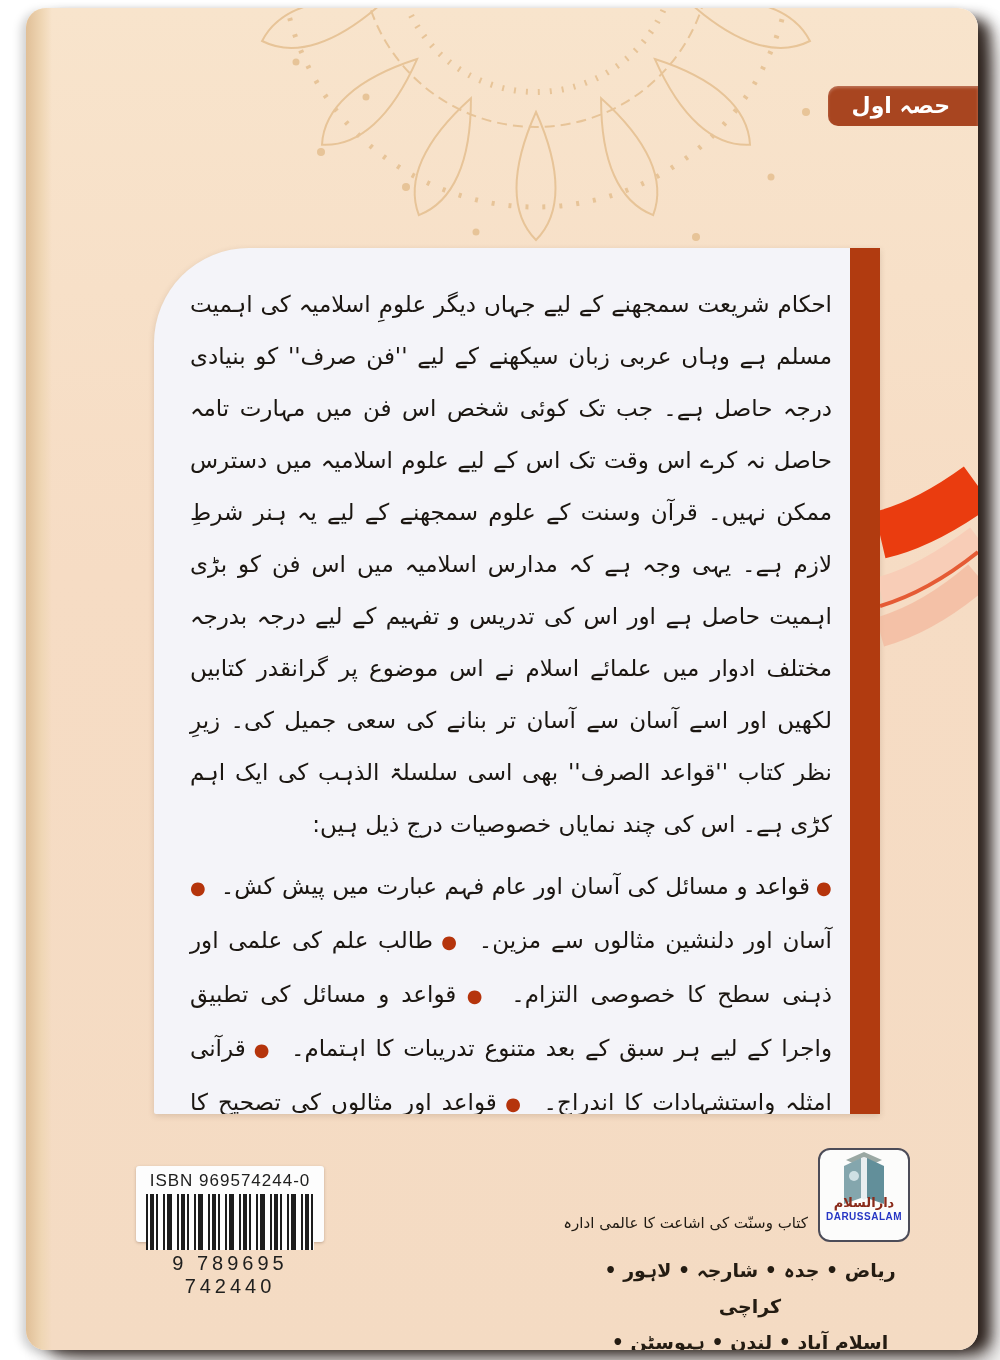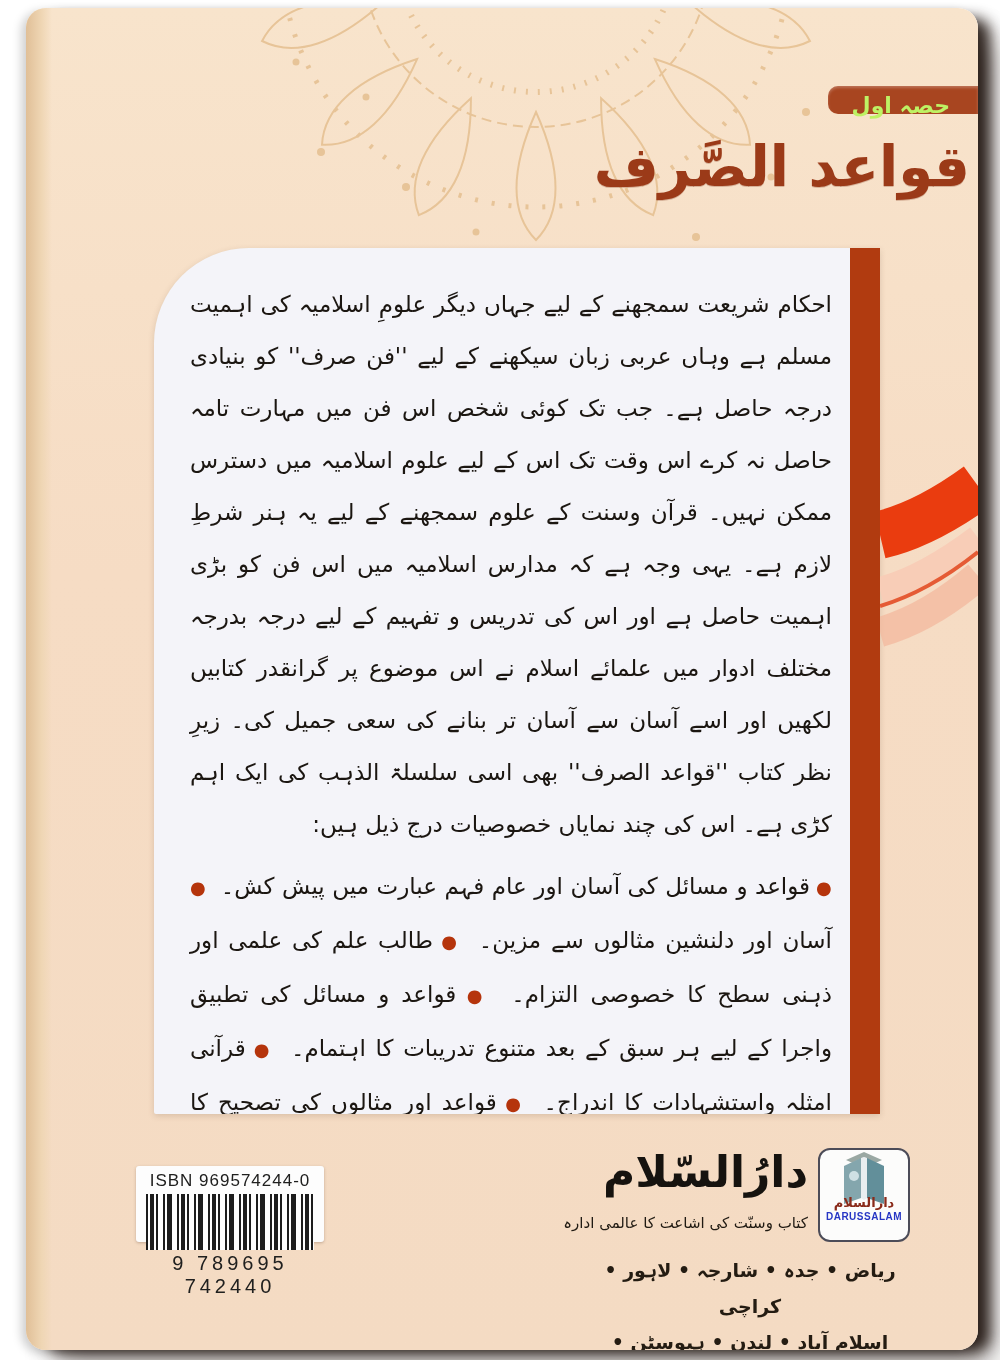--- a/index.html
+++ b/index.html
@@ -24,23 +24,23 @@
                -5px 3px 10px rgba(0,0,0,.18);
     overflow:hidden;
   }
   .spine-edge{
     position:absolute;left:0;top:0;bottom:0;width:26px;
     background:linear-gradient(90deg,#e0bf97 0%,#efd6b4 60%,rgba(244,219,195,0) 100%);
   }
   .ornament{position:absolute;left:200px;top:-6px;width:620px;height:270px;opacity:.9;}
 
   .part-badge{
-    position:absolute;right:0;top:78px;height:28px;line-height:40px;
+    position:absolute;right:0;top:78px;height:40px;line-height:40px;
     padding:0 28px 0 24px;background:var(--badge-red);
-    border-radius:10px 0 0 10px;color:#bef264;font-size:22px;font-weight:bold;
+    border-radius:10px 0 0 10px;color:#ffffff;font-size:22px;font-weight:bold;
     direction:rtl;letter-spacing:1px;box-shadow:inset 0 2px 3px rgba(255,255,255,.25);
   }
   .book-title{
     position:absolute;right:8px;top:126px;direction:rtl;
     font-size:56px;font-weight:bold;color:var(--title-red);
     text-shadow:0 1px 0 rgba(120,40,10,.25);
   }
 
   .panel{
     position:absolute;left:128px;top:240px;width:726px;height:866px;
@@ -128,21 +128,20 @@
         <circle cx="470" cy="235" r="4"></circle>
       <circle cx="545" cy="175" r="3.5"></circle>
         <circle cx="580" cy="110" r="4"></circle>
     </g>
   </svg>
 
   <div class="part-badge">
     <span>حصہ اول</span>
   </div>
 
-  <div class="book-title">قواعد الصَّرف</div>
 
   <div class="panel">
     <div class="panel-bar"></div>
     <div class="panel-content">
       <span>احکام شریعت سمجھنے کے لیے جہاں دیگر علومِ اسلامیہ کی اہمیت مسلم ہے وہاں عربی زبان سیکھنے کے لیے ''فن صرف'' کو بنیادی درجہ حاصل ہے۔ جب تک کوئی شخص اس فن میں مہارت تامہ حاصل نہ کرے اس وقت تک اس کے لیے علوم اسلامیہ میں دسترس ممکن نہیں۔ قرآن وسنت کے علوم سمجھنے کے لیے یہ ہنر شرطِ لازم ہے۔ یہی وجہ ہے کہ مدارس اسلامیہ میں اس فن کو بڑی اہمیت حاصل ہے اور اس کی تدریس و تفہیم کے لیے درجہ بدرجہ مختلف ادوار میں علمائے اسلام نے اس موضوع پر گرانقدر کتابیں لکھیں اور اسے آسان سے آسان تر بنانے کی سعی جمیل کی۔ زیرِ نظر کتاب ''قواعد الصرف'' بھی اسی سلسلۃ الذہب کی ایک اہم کڑی ہے۔ اس کی چند نمایاں خصوصیات درج ذیل ہیں:</span>
       <div class="features"><span class="feat-bullet">● </span><span class="feat-text">قواعد و مسائل کی آسان اور عام فہم عبارت میں پیش کش۔&nbsp; </span><span class="feat-bullet">● </span><span class="feat-text">آسان اور دلنشین مثالوں سے مزین۔&nbsp; </span><span class="feat-bullet">● </span><span class="feat-text">طالب علم کی علمی اور ذہنی سطح کا خصوصی التزام۔&nbsp; </span><span class="feat-bullet">● </span><span class="feat-text">قواعد و مسائل کی تطبیق واجرا کے لیے ہر سبق کے بعد متنوع تدریبات کا اہتمام۔&nbsp; </span><span class="feat-bullet">● </span><span class="feat-text">قرآنی امثلہ واستشہادات کا اندراج۔&nbsp; </span><span class="feat-bullet">● </span><span class="feat-text">قواعد اور مثالوں کی تصحیح کا اہتمام۔&nbsp; </span></div>
     </div>
   </div>
 
   <svg class="swoosh" viewBox="0 0 98 280">
@@ -151,21 +150,20 @@
     <path d="M0,166 C34,156 68,136 98,112" stroke="#e55b35" stroke-width="4" fill="none"></path>
     <path d="M0,192 C36,182 70,160 98,136" stroke="#f3b89d" stroke-width="30" fill="none" opacity=".75"></path>
   </svg>
 
   <div class="barcode-label">
     <div class="isbn-text">ISBN 969574244-0</div>
     <div class="barcode-bars"></div>
     <div class="barcode-digits">9 789695 742440</div>
   </div>
 
-  <div class="publisher-name">دارُالسّلام</div>
   <div class="publisher-tagline">کتاب وسنّت کی اشاعت کا عالمی ادارہ</div>
 
   <div class="logo-badge">
     <svg width="64" height="58" viewBox="0 0 64 58">
       <path d="M14,10 L32,2 L50,10 L32,18 Z" fill="#9aa8a3"></path>
       <path d="M17,14 L32,7 L47,14 L32,21 Z" fill="#c2ccc8"></path>
       <path d="M12,54 L12,16 L29,8 L29,48 Z" fill="#84a6ad"></path>
       <path d="M52,54 L52,16 L35,8 L35,48 Z" fill="#628f9a"></path>
       <path d="M29,8 L32,7 L35,8 L35,48 L32,50 L29,48 Z" fill="#e9eef0"></path>
       <circle cx="22" cy="26" r="5" fill="#cfe0e4"></circle>

